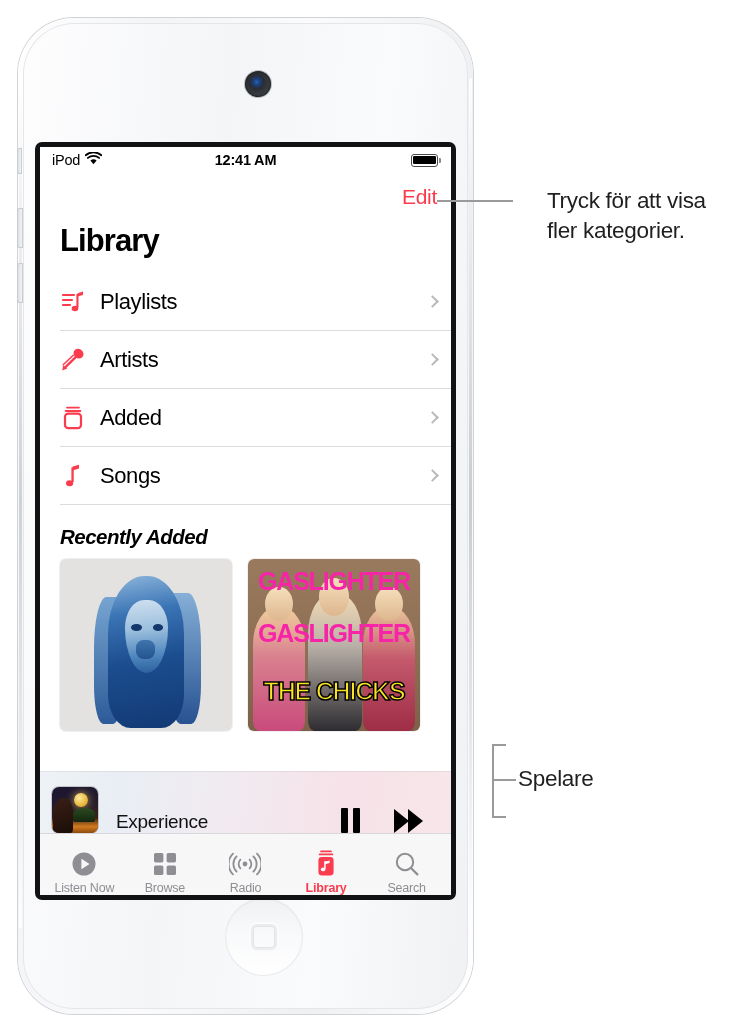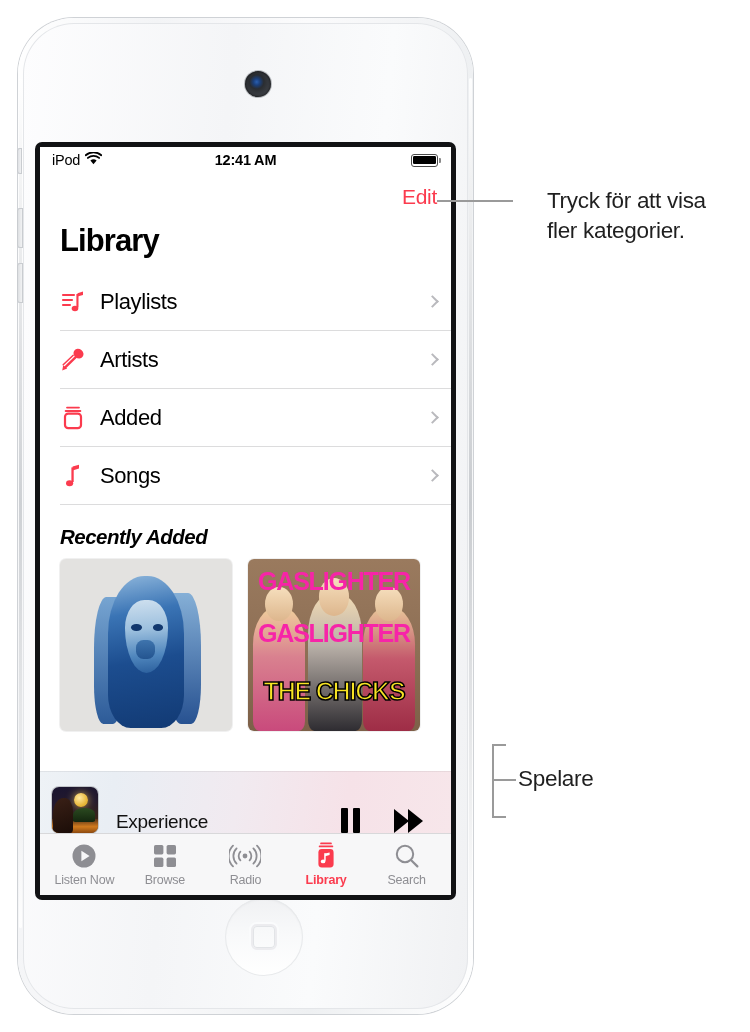--- a/index.html
+++ b/index.html
@@ -193,21 +193,21 @@
   .mp-ctrls { margin-left:auto; display:flex; align-items:center; gap:34px; padding-right:14px;}
   .pausebtn { display:flex; gap:5px; }
   .pausebtn i { display:block; width:7px; height:25px; background:#000; border-radius:1px; }
   .ffbtn { display:flex; align-items:center; }
   .ffbtn i { width:0;height:0;border-left:15px solid #000;border-top:12px solid transparent;border-bottom:12px solid transparent; display:block;}
   .ffbtn i+i { margin-left:-1px; }
 
   
   .tabbar {
     position:absolute; left:0; right:0; bottom:0; height:62px;
-    display:flex; align-items:center; justify-content:space-around;
+    display:flex; align-items:flex-end; justify-content:space-around;
     background:#f7f7f8; border-top:1px solid #d8d8da; padding:0 4px;
   }
   .tab { display:flex; flex-direction:column; align-items:center; justify-content:center;
          gap:4px; width:20%; color:#8e8e93; }
   .tab .tlabel { font-size:12.5px; letter-spacing:-.2px; }
   .tab.active .tlabel { color:#fb3b4e; font-weight:700; }
   .ticon { height:27px; display:flex; align-items:center; justify-content:center; }
 
   
   .callout-text { position:absolute; color:#1f1f1f; font-size:22.5px; line-height:1.32; letter-spacing:-.3px; }

